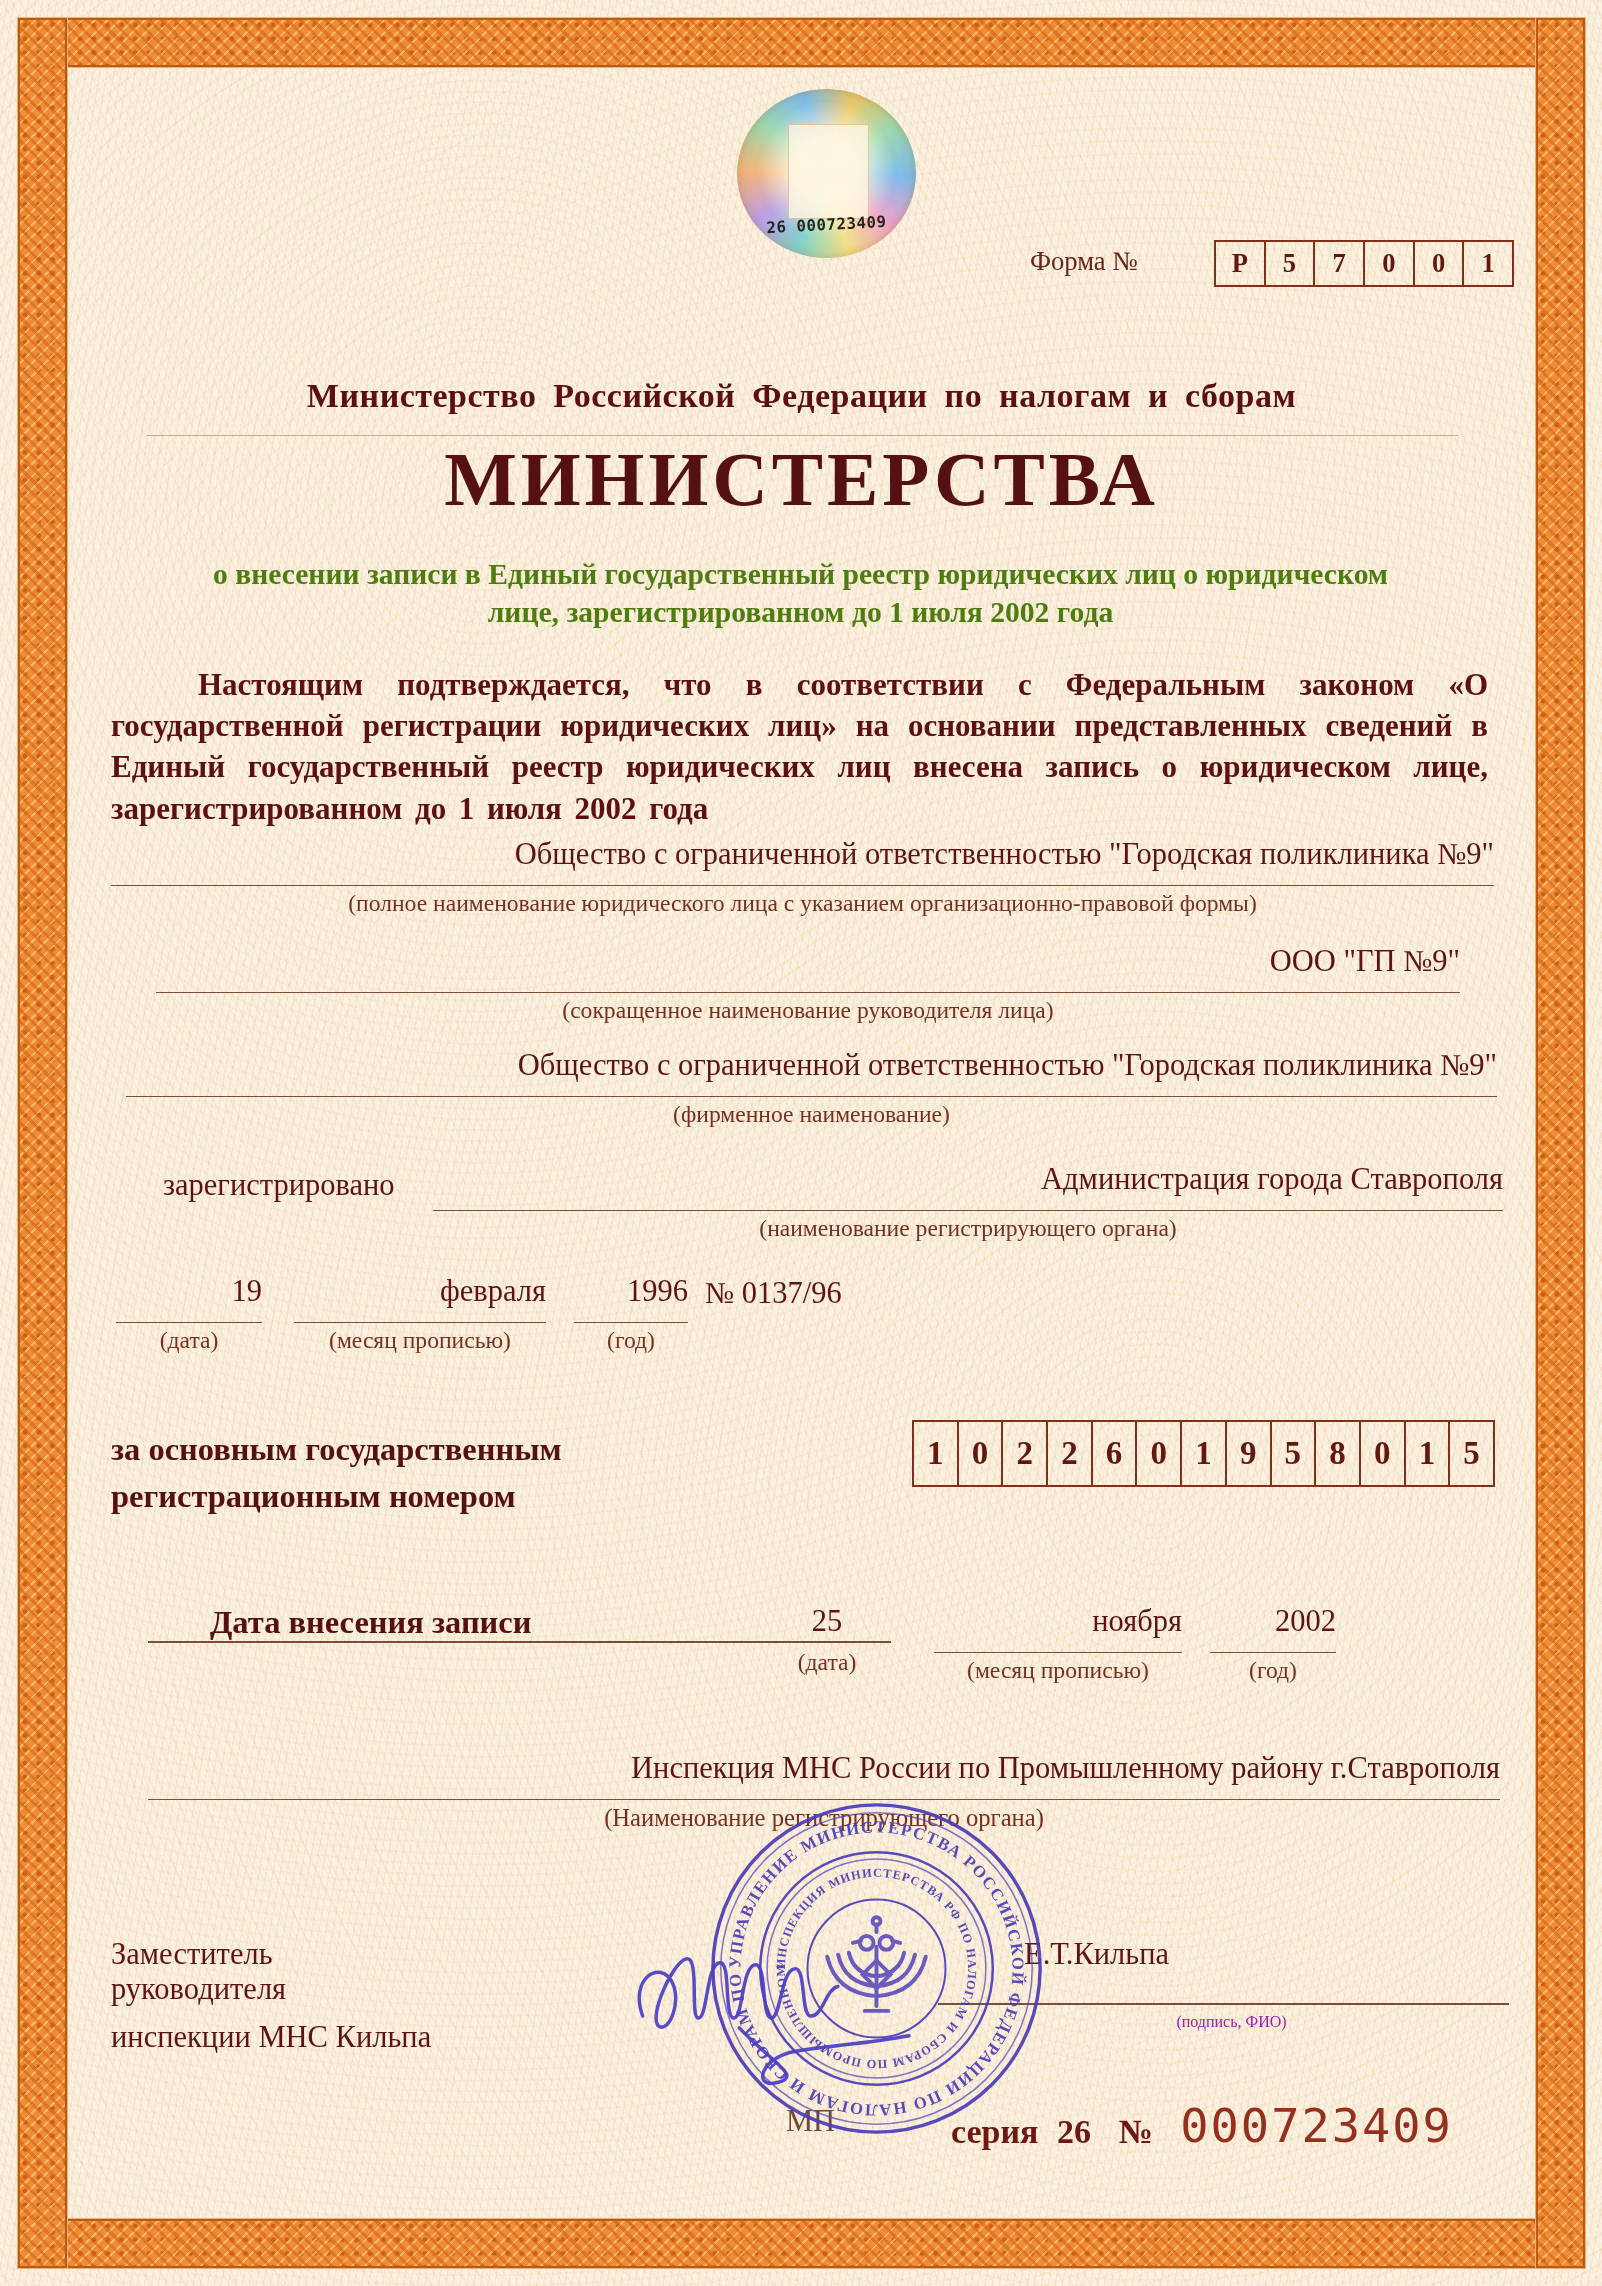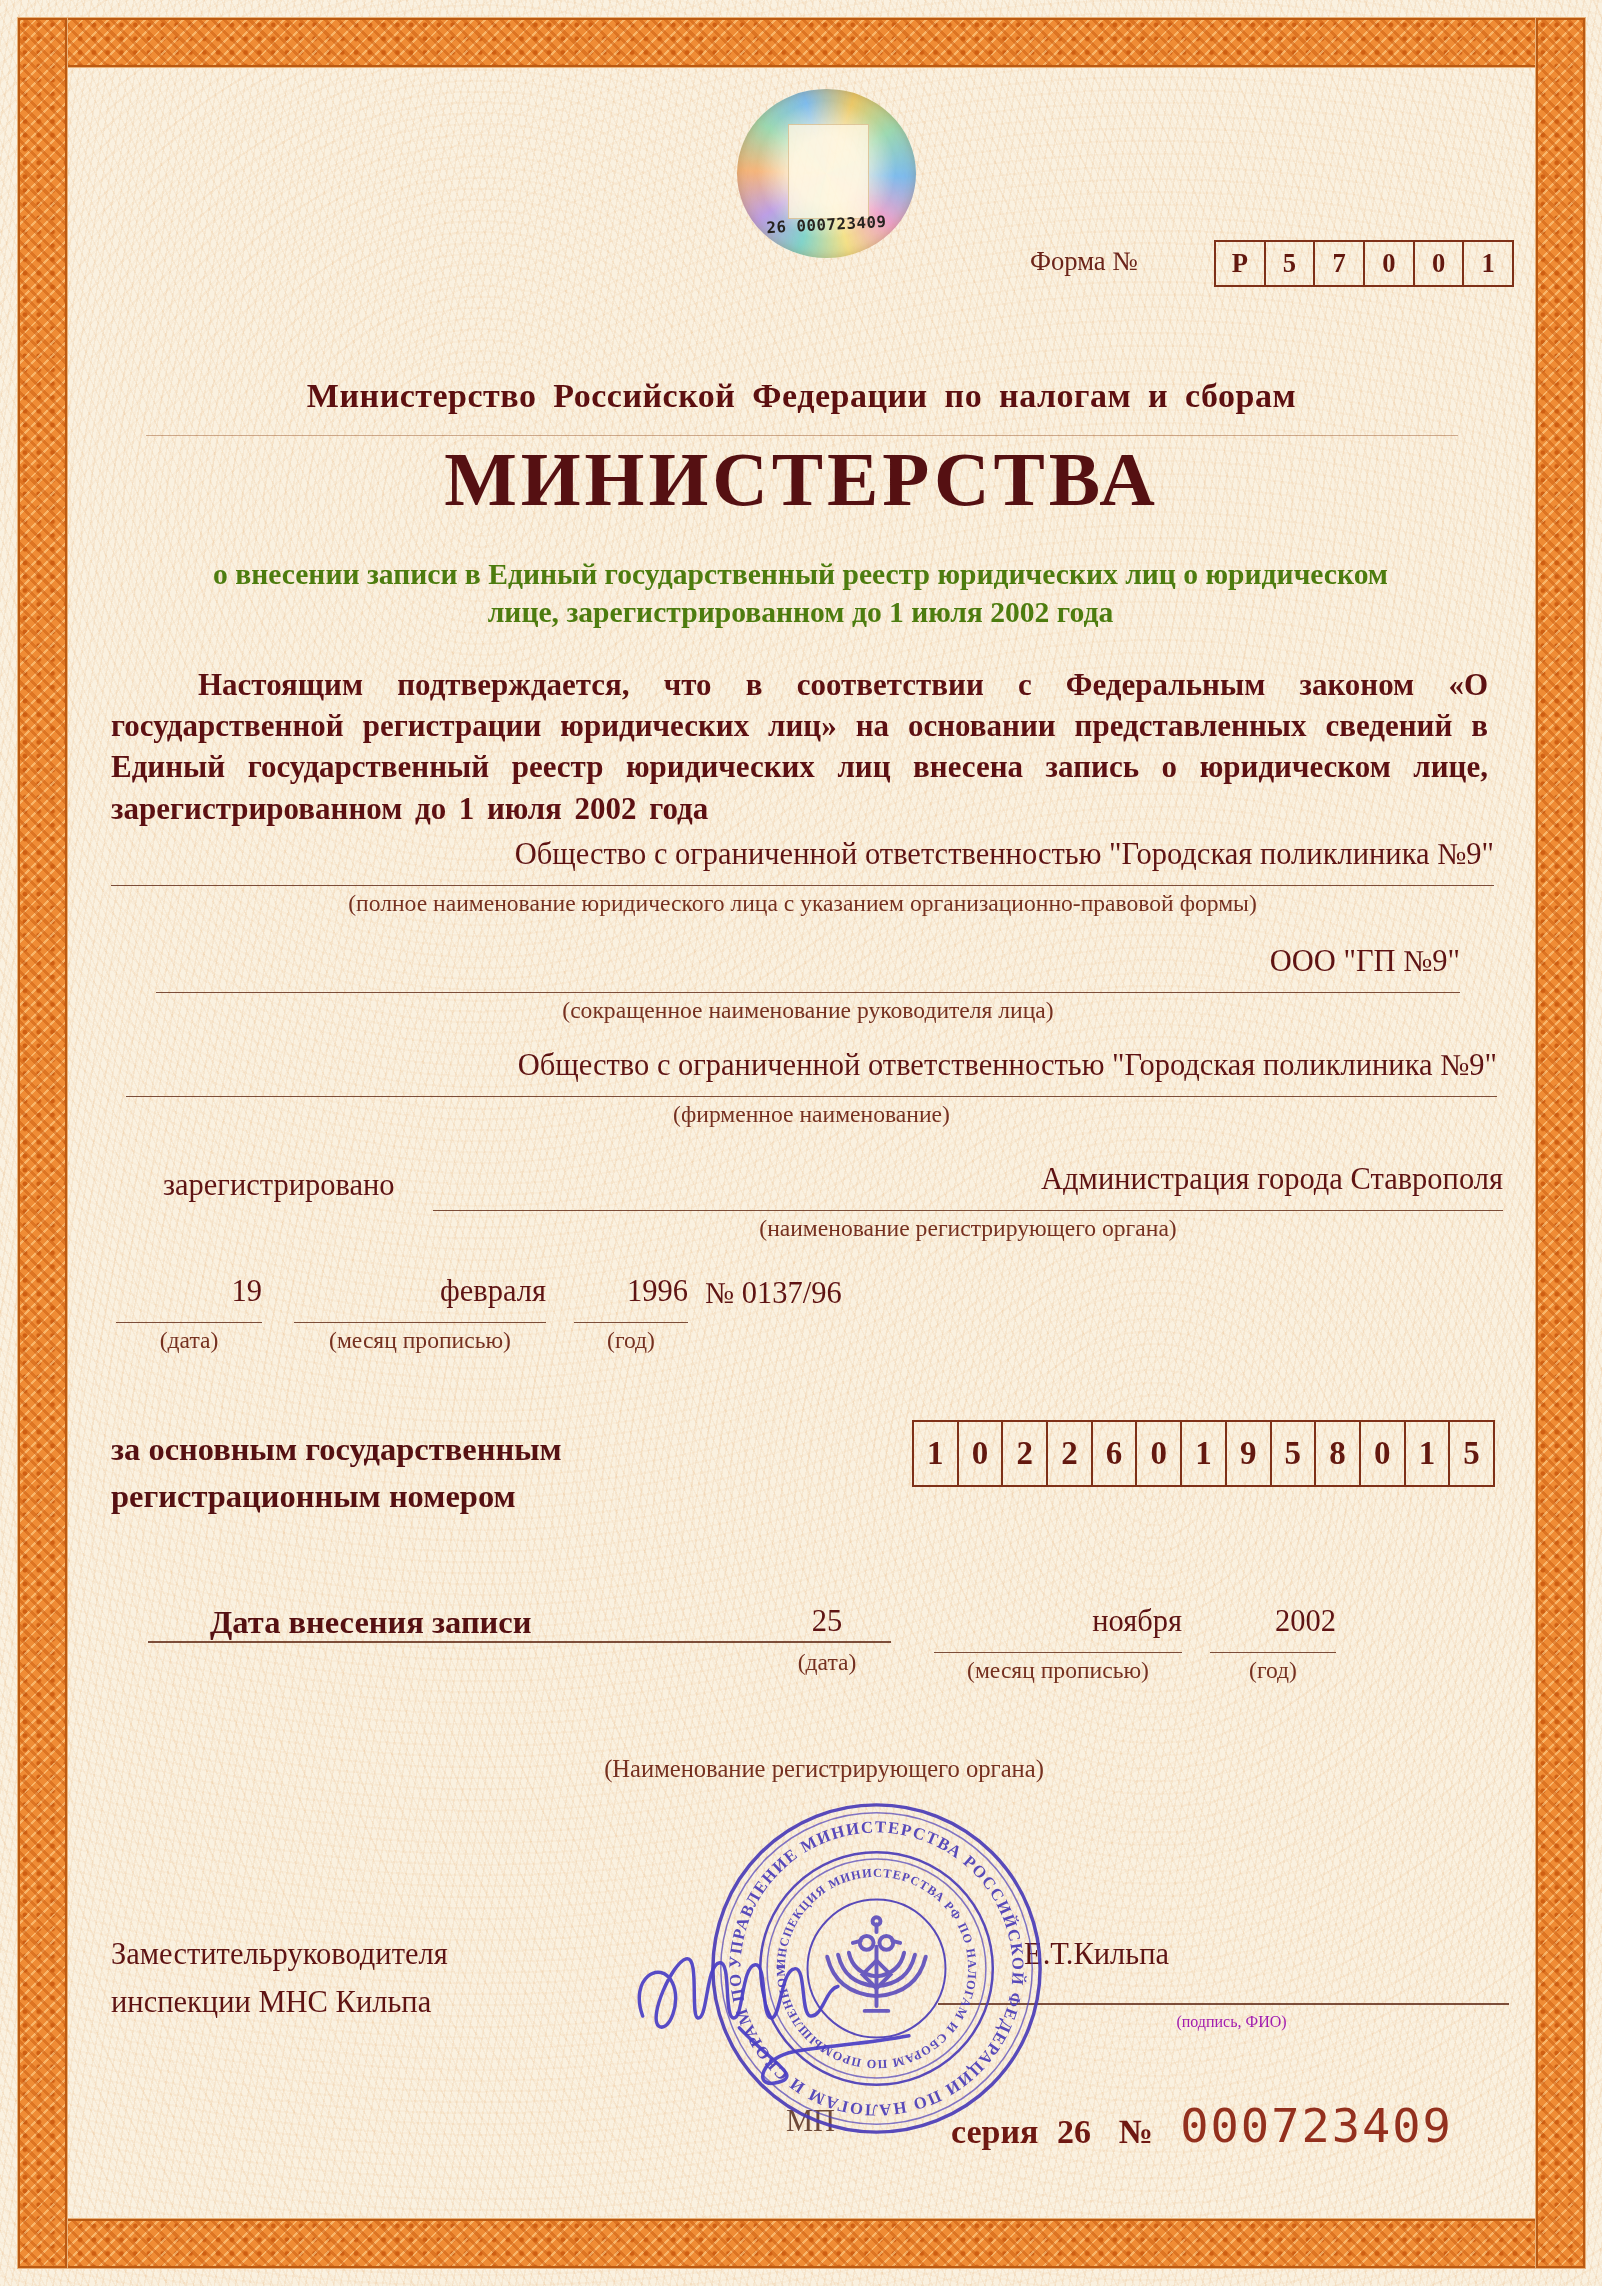--- a/index.html
+++ b/index.html
@@ -96,21 +96,21 @@
   .entry-label{left:210px; top:1604px; font-size:32.5px; font-weight:bold; color:#551012;}
   .entry-day{left:768px; top:1604px; width:118px; text-align:center; font-size:30.5px;}
   .entry-day-cap{left:763px; top:1649px; width:128px; text-align:center; font-size:23.6px; color:#753020;}
   .field-entry-month{left:934px; top:1604px; width:248px;}
   .field-entry-year{left:1210px; top:1604px; width:126px;}
 
   .field-inspection{left:148px; top:1751px; width:1352px;}
   .field-inspection .c{font-size:24.6px;}
 
   .signer{left:111px; top:1937px; width:583px; font-size:30.5px; color:#5e1313;}
-  .signer-row1{display:flex; justify-content:flex-start;}
+  .signer-row1{display:flex; justify-content:flex-start;flex-direction:column;}
   .signer-row2{margin-top:12.8px;}
 
   .stamp{left:705px; top:1797px; width:343px; height:343px; z-index:3; opacity:.92;}
   .signature{left:621px; top:1868px; width:424px; height:227px; z-index:4;}
   .signer-name{left:1024px; top:1937px; font-size:30.5px; color:#5e1313; z-index:2;}
   .sig-underline{left:938px; top:1960px; width:571px; height:43px;
     border-bottom:2px solid rgba(92,38,18,.8); z-index:2;}
   .sig-caption{left:1074px; top:2013px; width:315px; text-align:center;
     font-size:16px; color:#a21caf;}
 
@@ -214,20 +214,21 @@
     <div class="abs f field-entry-month">
       <span class="v">ноября</span>
       <span class="c">(месяц прописью)</span>
     </div>
     <div class="abs f field-entry-year">
       <span class="v">2002</span>
       <span class="c">(год)</span>
     </div>
 
     <div class="abs f field-inspection">
+      <span class="v">Инспекция МНС России по Промышленному району г.Ставрополя</span>
       <span class="c">(Наименование регистрирующего органа)</span>
     </div>
 
     <div class="abs signer">
       <div class="signer-row1">
         <span>Заместитель</span>
         <span>руководителя</span>
       </div>
       <div class="signer-row2">инспекции МНС Кильпа</div>
     </div>

